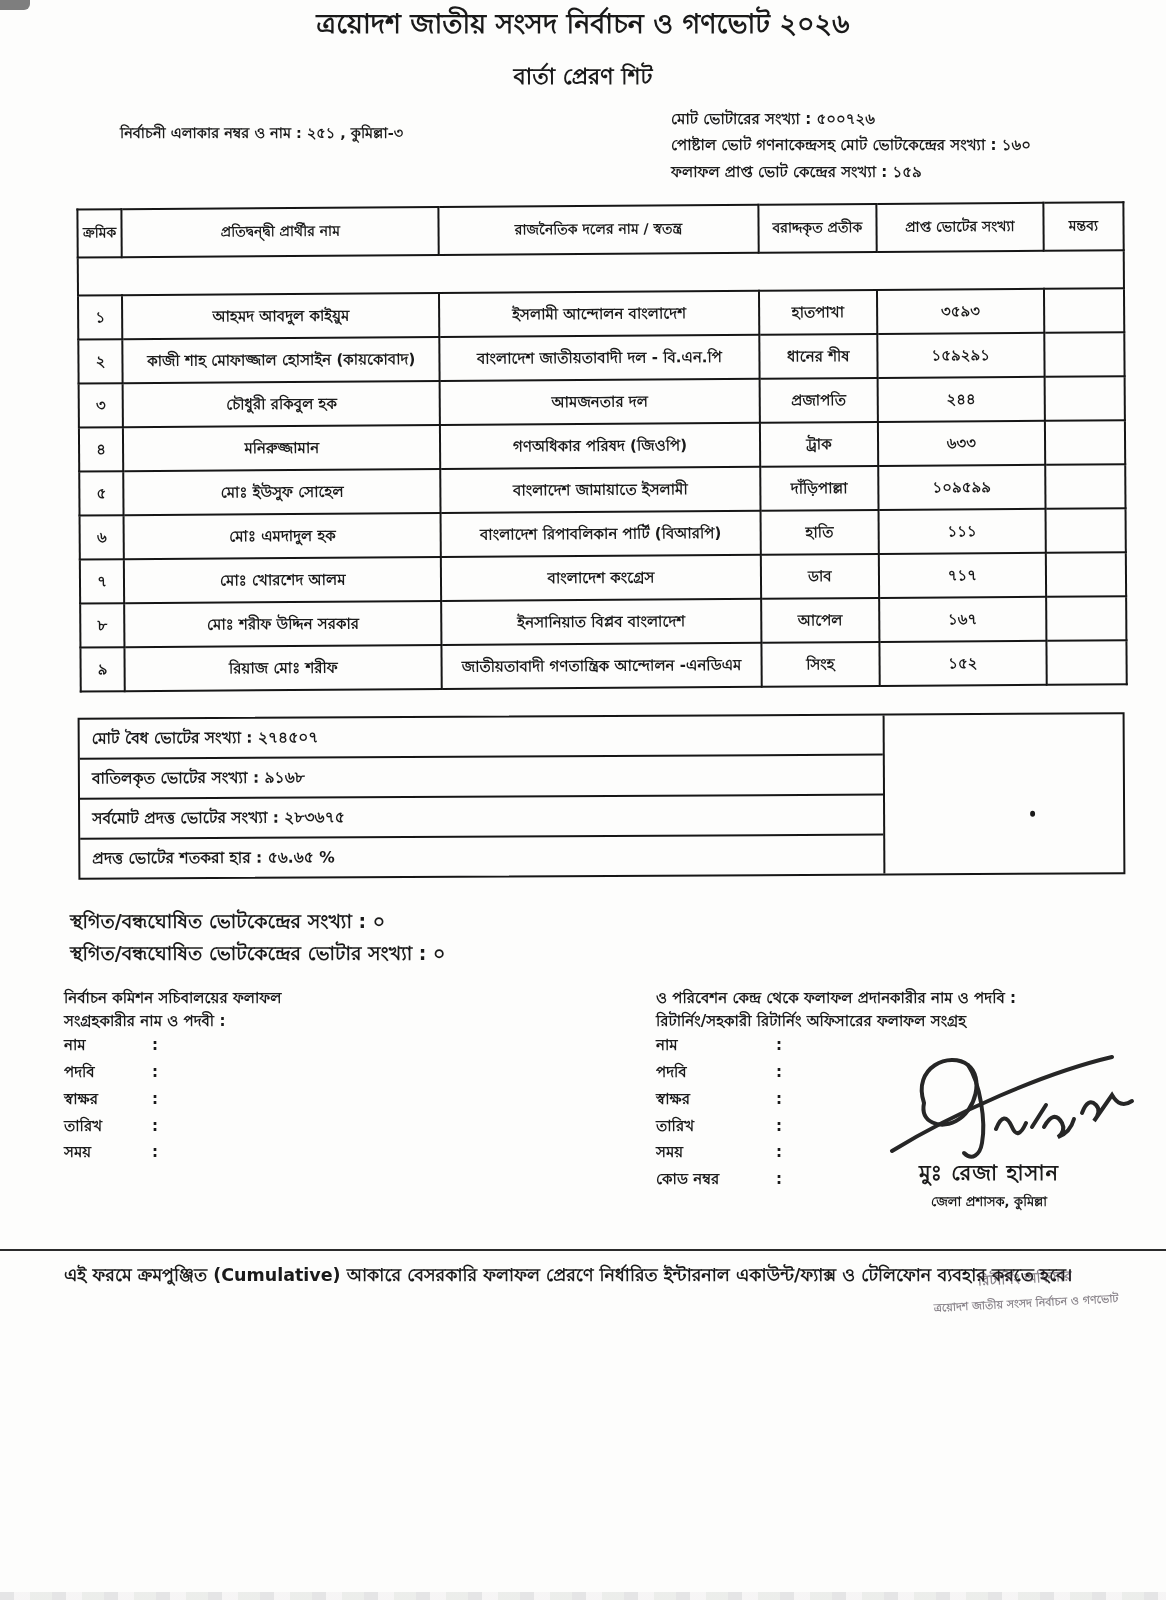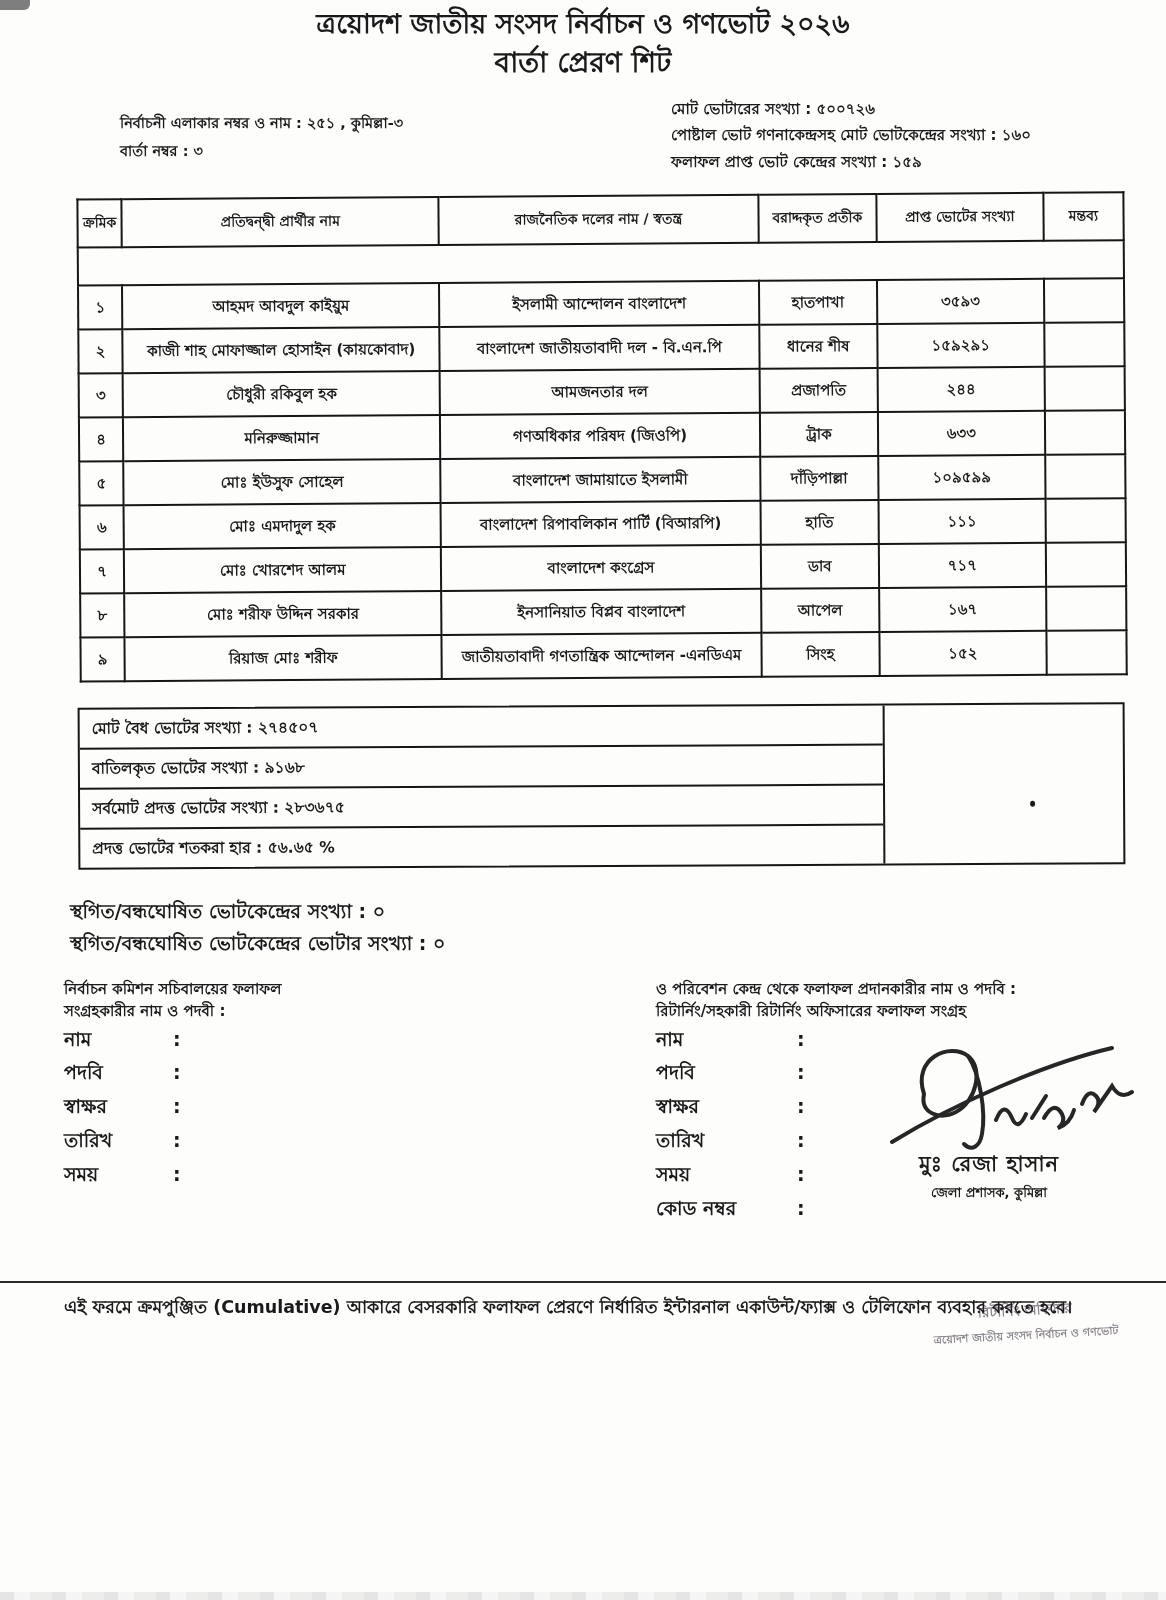--- a/index.html
+++ b/index.html
@@ -12,21 +12,21 @@
     font-family:"DejaVu Sans","Liberation Sans",sans-serif;
     overflow:hidden;
   }
   .scan-artifact{position:absolute;top:0;left:0;width:30px;height:10px;background:#3a3a3a;opacity:.65;border-radius:0 0 6px 0;}
   .bottom-noise{position:absolute;bottom:0;left:0;width:100%;height:8px;
     background:repeating-linear-gradient(90deg,rgba(120,120,130,.18) 0 14px,rgba(200,190,200,.12) 14px 30px,rgba(140,150,140,.15) 30px 52px);}
   
   .titles{text-align:center;padding-top:6px;line-height:1.35;}
   .title-1{font-size:27px;font-weight:700;}
   .title-2{font-size:22px;font-weight:700;margin-top:4px;}
-  .title-3{font-size:28px;font-weight:700;margin-top:2px;}
+  .title-3{font-size:22px;font-weight:700;margin-top:20px;}
   
   .meta{display:flex;justify-content:space-between;padding:14px 40px 0 120px;}
   .meta-left{font-size:14.5px;font-weight:700;line-height:1.9;padding-top:14px;}
   .meta-right{font-size:15px;font-weight:700;line-height:1.75;width:455px;}
   
   .table-wrap{padding:20px 40px 0 78px;transform:rotate(-0.4deg);}
   table.results{border-collapse:collapse;width:1048px;table-layout:fixed;}
   table.results td,table.results th{
     border:2.2px solid #161616;
     padding:6px 4px;
@@ -60,21 +60,21 @@
   .summary-row:last-child{border-bottom:none;}
   .summary-right{width:238px;border-left:2.4px solid #161616;position:relative;}
   .ink-dot{position:absolute;top:96px;left:145px;width:5px;height:6px;background:#1a1a1a;border-radius:50%;}
   
   .suspended{padding:28px 40px 0 70px;font-size:19px;font-weight:700;line-height:1.7;}
   
   .sign-section{display:flex;justify-content:space-between;padding:18px 40px 0 64px;position:relative;}
   .sign-left{width:430px;font-weight:700;}
   .sign-right{width:470px;font-weight:700;position:relative;}
   .sign-heading{font-size:15px;line-height:1.5;}
-  .field-row{display:flex;font-size:19px;line-height:1.78;gap:21px;}
+  .field-row{display:flex;font-size:15px;line-height:1.78;}
   .field-label{width:88px;}
   .sign-right .field-label{width:120px;}
   .field-colon{width:14px;}
   .signature-wrap{position:absolute;right:-28px;top:56px;width:330px;pointer-events:none;}
   .signature-svg{display:block;margin-left:40px;}
   .signatory-name{font-size:21px;font-weight:700;text-align:center;margin-top:-14px;letter-spacing:1px;}
   .signatory-title{font-size:13px;font-weight:700;text-align:center;margin-top:0px;}
   
   .footer{margin-top:56px;border-top:2.5px solid #2b2b2b;position:relative;}
   .footer-note{
@@ -95,21 +95,20 @@
   <div class="scan-artifact"></div>
 
   <div class="titles">
     <div class="title-1">ত্রয়োদশ জাতীয় সংসদ নির্বাচন ও গণভোট ২০২৬</div>
     <div class="title-3">বার্তা প্রেরণ শিট</div>
   </div>
 
   <div class="meta">
     <div class="meta-left">
       <div>নির্বাচনী এলাকার নম্বর ও নাম : ২৫১ , কুমিল্লা-৩</div>
-      <div>বার্তা নম্বর : ৩</div>
     </div>
     <div class="meta-right">
       <div>মোট ভোটারের সংখ্যা : ৫০০৭২৬</div>
       <div>পোষ্টাল ভোট গণনাকেন্দ্রসহ মোট ভোটকেন্দ্রের সংখ্যা : ১৬০</div>
       <div>ফলাফল প্রাপ্ত ভোট কেন্দ্রের সংখ্যা : ১৫৯</div>
     </div>
   </div>
 
   <div class="table-wrap">
     <table class="results">

